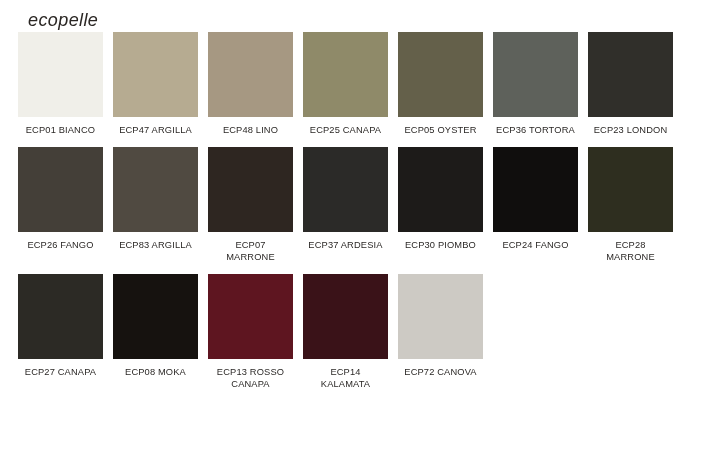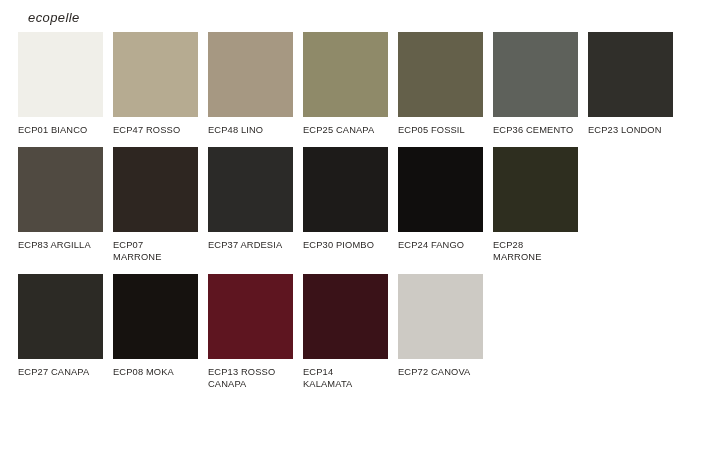--- a/index.html
+++ b/index.html
@@ -23,21 +23,21 @@
     width: 709px;
     height: 452px;
     background: #ffffff;
   }
 
   #header {
     position: absolute;
     left: 28px;
     top: 11px;
     font-style: italic;
-    font-size: 13px;
+    font-size: 18px;
     letter-spacing: 0.4px;
     color: #2a2623;
     white-space: nowrap;
     line-height: 1;
   }
 
   #grid {
     position: absolute;
     left: 18px;
     top: 32px;
@@ -49,20 +49,21 @@
     flex-direction: row;
     align-items: flex-start;
     margin-bottom: 10px;
   }
 
   .swatch-cell {
     width: 85px;
     margin-right: 10px;
     display: flex;
     flex-direction: column;
+    text-align: center;
   }
   .swatch-cell:last-child {
     margin-right: 0;
   }
 
   .swatch-chip {
     width: 85px;
     height: 85px;
     display: block;
   }
@@ -89,44 +90,48 @@
   <div id="header">ecopelle</div>
 
   <div id="grid">
       <div class="swatch-row">
         <div class="swatch-cell">
           <div class="swatch-chip" title="ECP01 BIANCO" style="background: rgb(240, 239, 233);"></div>
           <div class="swatch-label">ECP01 BIANCO</div>
         </div>
         <div class="swatch-cell">
           <div class="swatch-chip" title="ECP47 OYSTER" style="background: rgb(182, 171, 145);"></div>
-          <div class="swatch-label">ECP47 ROSSO</div>
+          <div class="swatch-label">ECP47 ARGILLA</div>
         </div>
         <div class="swatch-cell">
           <div class="swatch-chip" title="ECP48 LINO" style="background: rgb(166, 152, 130);"></div>
           <div class="swatch-label">ECP48 LINO</div>
         </div>
         <div class="swatch-cell">
           <div class="swatch-chip" title="ECP25 CANAPA" style="background: rgb(143, 138, 105);"></div>
           <div class="swatch-label">ECP25 CANAPA</div>
         </div>
         <div class="swatch-cell">
           <div class="swatch-chip" title="ECP05 TORTORA" style="background: rgb(100, 96, 74);"></div>
-          <div class="swatch-label">ECP05 FOSSIL</div>
+          <div class="swatch-label">ECP05 OYSTER</div>
         </div>
         <div class="swatch-cell">
           <div class="swatch-chip" title="ECP36 CEMENTO" style="background: rgb(94, 97, 91);"></div>
-          <div class="swatch-label">ECP36 CEMENTO</div>
+          <div class="swatch-label">ECP36 TORTORA</div>
         </div>
         <div class="swatch-cell">
           <div class="swatch-chip" title="ECP23 LONDON" style="background: rgb(48, 47, 42);"></div>
           <div class="swatch-label">ECP23 LONDON</div>
         </div>
       </div>
       <div class="swatch-row">
+        <div class="swatch-cell">
+          <div class="swatch-chip" title="ECP26 FANGO" style="background: rgb(68, 63, 56);"></div>
+          <div class="swatch-label">ECP26 FANGO</div>
+        </div>
         <div class="swatch-cell">
           <div class="swatch-chip" title="ECP83 ARGILLA" style="background: rgb(80, 74, 65);"></div>
           <div class="swatch-label">ECP83 ARGILLA</div>
         </div>
         <div class="swatch-cell">
           <div class="swatch-chip" title="ECP07 MARRONE" style="background: rgb(46, 38, 33);"></div>
           <div class="swatch-label">ECP07
 MARRONE</div>
         </div>
         <div class="swatch-cell">

